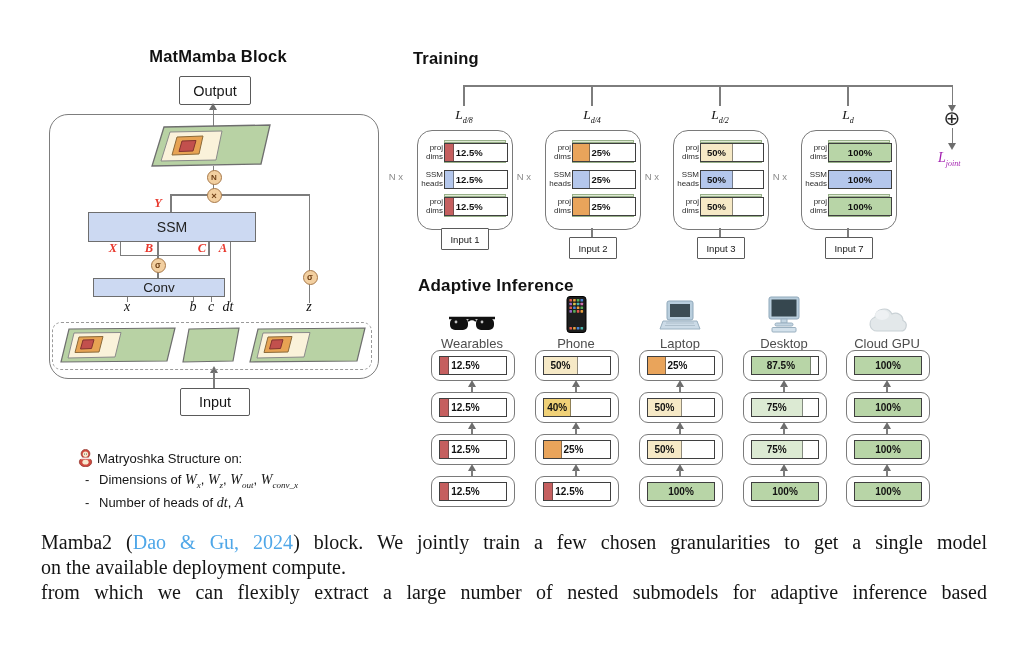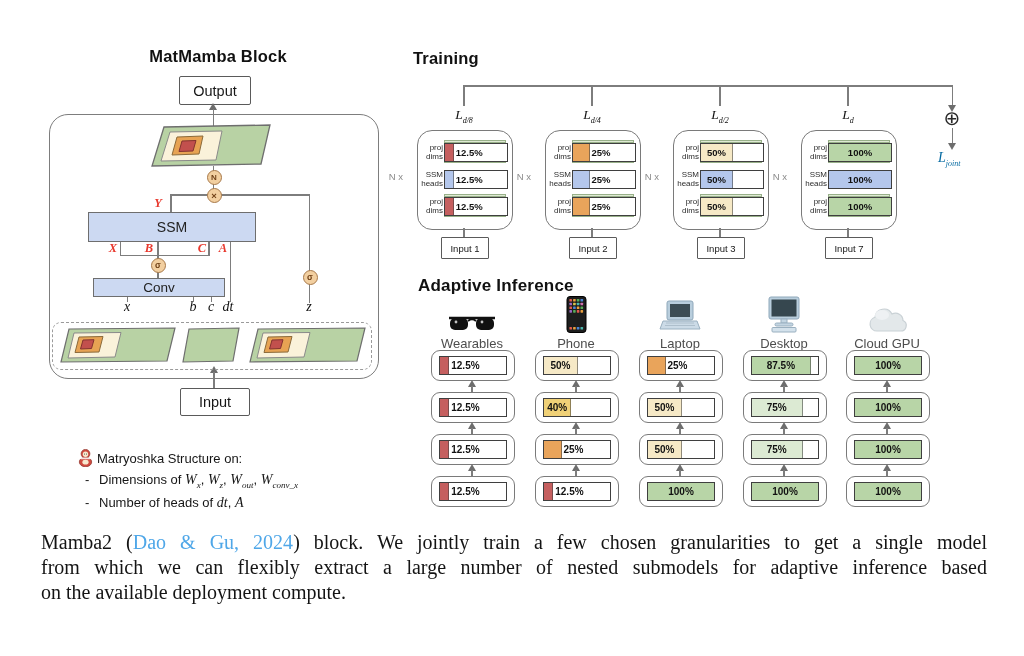--- a/index.html
+++ b/index.html
@@ -27,21 +27,21 @@
   .bval{position:absolute;top:0;bottom:0;display:flex;align-items:center;justify-content:center;font-weight:bold;color:#111;white-space:nowrap;}
   .strip{position:absolute;height:3px;background:#dfead4;border:.5px solid #98b089;box-sizing:border-box;}
   .rlab{position:absolute;font-size:8px;line-height:8.5px;color:#2b2b2b;text-align:right;}
   .nx{position:absolute;font-size:9.5px;color:#8a8a8a;text-align:right;}
   .losslab{position:absolute;font-family:"Liberation Serif",serif;font-size:13.5px;font-style:italic;color:#111;text-align:center;}
   .losslab sub,.ljoint sub{font-size:8px;font-style:italic;}
   .inbox{position:absolute;border:1.3px solid #5a5a5a;border-radius:1px;background:#fff;display:flex;align-items:center;justify-content:center;font-size:9.5px;color:#161616;}
   .devlab{position:absolute;font-size:13px;color:#4d4d4d;text-align:center;}
   .iconwrap{position:absolute;display:flex;align-items:flex-end;justify-content:center;}
   .jointnote{position:absolute;font-size:9.5px;line-height:11.5px;color:#9a9a9a;}
-  .ljoint{position:absolute;font-family:"Liberation Serif",serif;font-style:italic;font-size:14px;color:#0369a1;}
+  .ljoint{position:absolute;font-family:"Liberation Serif",serif;font-style:italic;font-size:14px;color:#a21caf;}
   .oplus{position:absolute;font-size:20px;color:#2a2a2a;line-height:20px;width:22px;text-align:center;font-family:"DejaVu Sans",sans-serif;}
   #note-block{position:absolute;left:78px;top:449px;width:300px;}
   .note-title-row{display:flex;align-items:center;gap:4px;font-size:13px;color:#161616;}
   .bullet-row{display:flex;margin-top:5px;font-size:13px;color:#161616;}
   .bullet-row .mk{width:14px;padding-left:7px;}
   .mi{font-family:"Liberation Serif",serif;font-style:italic;font-size:14px;}
   .mi sub{font-size:9px;font-style:italic;}
   #caption{position:absolute;left:41px;top:530px;width:946px;font-family:"Liberation Serif",serif;
            font-size:20px;line-height:25px;color:#141414;}
   .cap-line.just{text-align:justify;text-align-last:justify;}
@@ -184,21 +184,21 @@
         </div>
         <div class="rlab" style="left: 2px; top: 68px; width: 24px;">proj<br>dims</div>
         <div class="strip" style="left: 27px; top: 64px; width: 62px;"></div>
         <div class="strip" style="left: 27px; top: 84px; width: 62px;"></div>
         <div class="bar" style="left: 27px; top: 67px; width: 62px; height: 17px;">
           <div class="fill" style="width: 12.5%; background: rgb(197, 95, 95);"></div>
           <div class="bval" style="font-size: 9.5px; left: calc(12.5% + 3px);">12.5%</div>
         </div>
       </div>
       <div class="vl" style="left: 463.25px; top: 228px; height: 9px;"></div>
-      <div class="inbox" style="left: 441px; top: 237px; width: 46px; height: 20px;">Input 1</div>
+      <div class="inbox" style="left: 441px; top: 228px; width: 46px; height: 20px;">Input 1</div>
       <div class="vl" style="left: 591.25px; top: 85px; height: 21px;"></div>
       <div class="losslab" style="left: 570px; top: 107px; width: 44px;"><i>L</i><sub>d/4</sub></div>
       <div class="nx" style="left: 505px; top: 171px; width: 26px;">N x</div>
       <div class="card" style="left: 545px; top: 130px; width: 94px; height: 98px;"></div>
       <div class="abs" style="left: 545px; top: 130px; width: 94px; height: 98px;">
         <div class="rlab" style="left: 2px; top: 14px; width: 24px;">proj<br>dims</div>
         <div class="strip" style="left: 27px; top: 10px; width: 62px;"></div>
         <div class="strip" style="left: 27px; top: 30px; width: 62px;"></div>
         <div class="bar" style="left: 27px; top: 13px; width: 62px; height: 17px;">
           <div class="fill" style="width: 25%; background: rgb(233, 164, 91);"></div>
@@ -526,16 +526,16 @@
             <div class="bval" style="font-size: 10px; left: 0px; width: 100%;">100%</div>
           </div>
         </div>
         <div class="ah-up" style="left: 883px; top: 464px;"></div>
         <div class="vl" style="left: 886.25px; top: 470px; height: 6px;"></div>
       </div>
     </div>
 
   <div id="caption">
       <div class="cap-line just"><span>Mamba2 (</span><span class="cap-link">Dao &amp; Gu, 2024</span><span>) block. We jointly train a few chosen granularities to get a single model</span></div>
+      <div class="cap-line"><span>on the available deployment compute.</span></div>
       <div class="cap-line just"><span>from which we can flexibly extract a large number of nested submodels for adaptive inference based</span></div>
-      <div class="cap-line"><span>on the available deployment compute.</span></div>
     </div>
 </div>
 
 </body></html>

